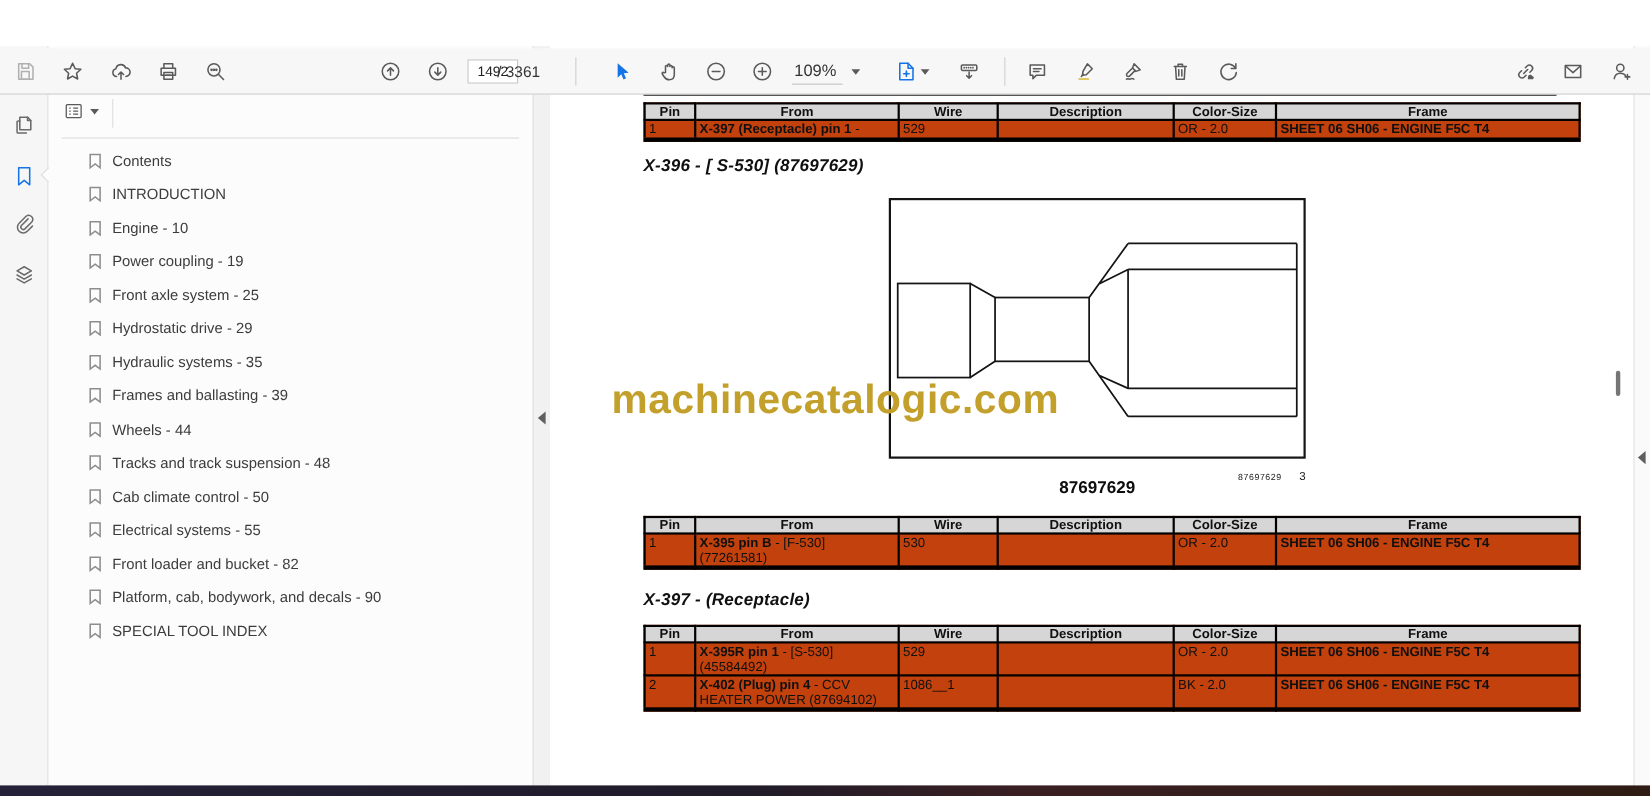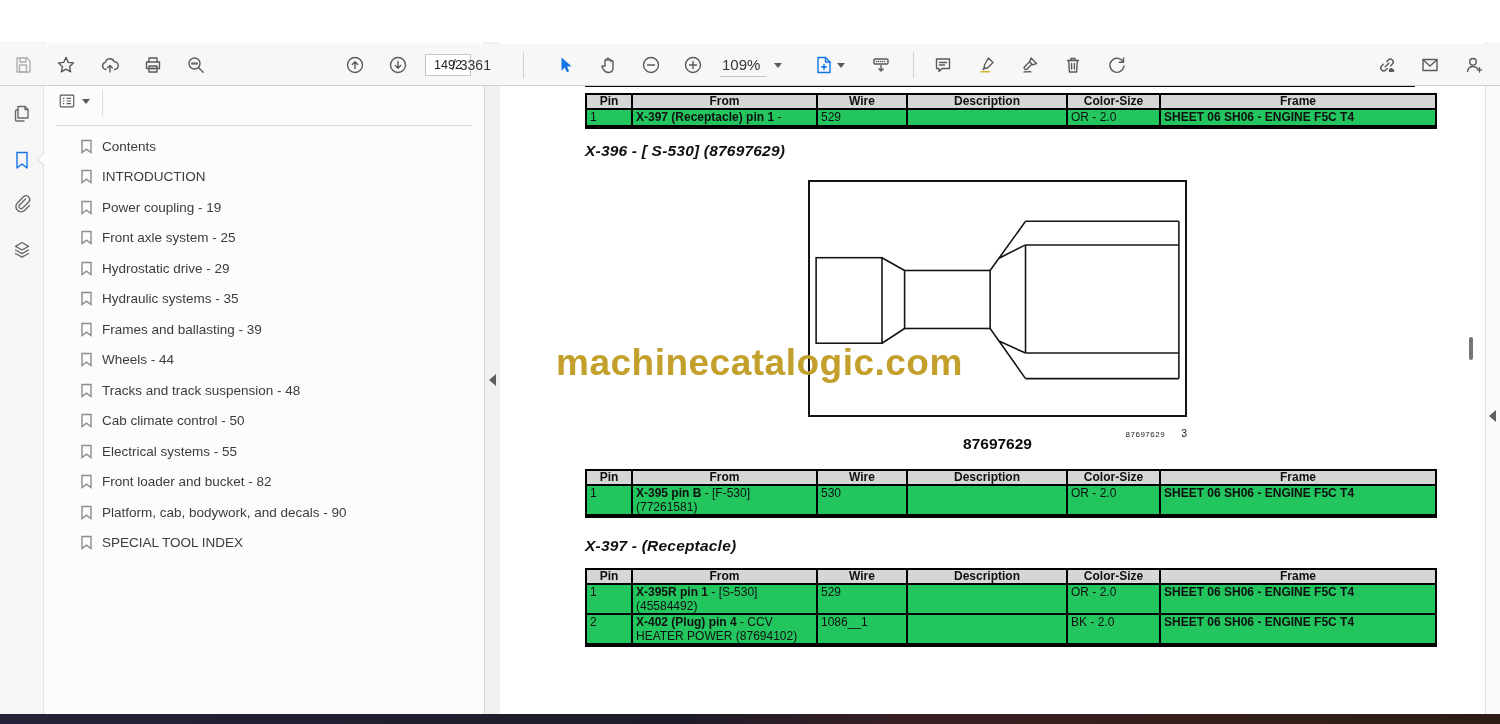--- a/index.html
+++ b/index.html
@@ -59,21 +59,21 @@
   .gutter { position:absolute; left:484px; top:42px; width:16px; height:672px;
             background:#f1f1f1; border-left:1px solid #dadada; z-index:10; }
   .tri-left { width:0; height:0; border-top:6px solid transparent; border-bottom:6px solid transparent;
               border-right:7px solid #5e5e5e; position:absolute; cursor:pointer; }
 
   
   .page { position:absolute; left:500px; top:42px; width:1000px; height:672px;
           background:#fff; overflow:hidden; }
   .blackbar { position:absolute; left:85px; top:40px; width:830px; height:5px; background:#0c0c0c; }
   .dtable { position:absolute; left:85px; border-collapse:collapse; table-layout:fixed;
-            width:850px; font-size:12px; color:#101010; background:#22c55e;
+            width:850px; font-size:12px; color:#101010; background:#c2410c;
             border:2px solid #000; border-bottom:4px solid #000; }
   .dtable th { background:#d6d6d6; border:2px solid #000; font-weight:bold;
                font-size:12px; height:13px; line-height:13px; padding:0; text-align:center; }
   .dtable td { border:2px solid #000; padding:0 3px; vertical-align:top; line-height:14px; }
   .t1 td { height:18px; }
   .t2 td { height:28px; }
   .t3 td { height:29px; }
   .b { font-weight:bold; }
   .dochead { position:absolute; left:85px; font-style:italic; font-weight:bold;
              font-size:15.5px; color:#101010; letter-spacing:0.2px; }
@@ -311,20 +311,26 @@
     <div class="bmitem">
         <svg viewBox="0 0 13 15">
           <path d="M2 1.5h9V13.5l-4.5-3.4L2 13.5z"></path>
         </svg>
         <span>INTRODUCTION</span>
       </div>
     <div class="bmitem">
         <svg viewBox="0 0 13 15">
           <path d="M2 1.5h9V13.5l-4.5-3.4L2 13.5z"></path>
         </svg>
+        <span>Engine - 10</span>
+      </div>
+    <div class="bmitem">
+        <svg viewBox="0 0 13 15">
+          <path d="M2 1.5h9V13.5l-4.5-3.4L2 13.5z"></path>
+        </svg>
         <span>Power coupling - 19</span>
       </div>
     <div class="bmitem">
         <svg viewBox="0 0 13 15">
           <path d="M2 1.5h9V13.5l-4.5-3.4L2 13.5z"></path>
         </svg>
         <span>Front axle system - 25</span>
       </div>
     <div class="bmitem">
         <svg viewBox="0 0 13 15">

